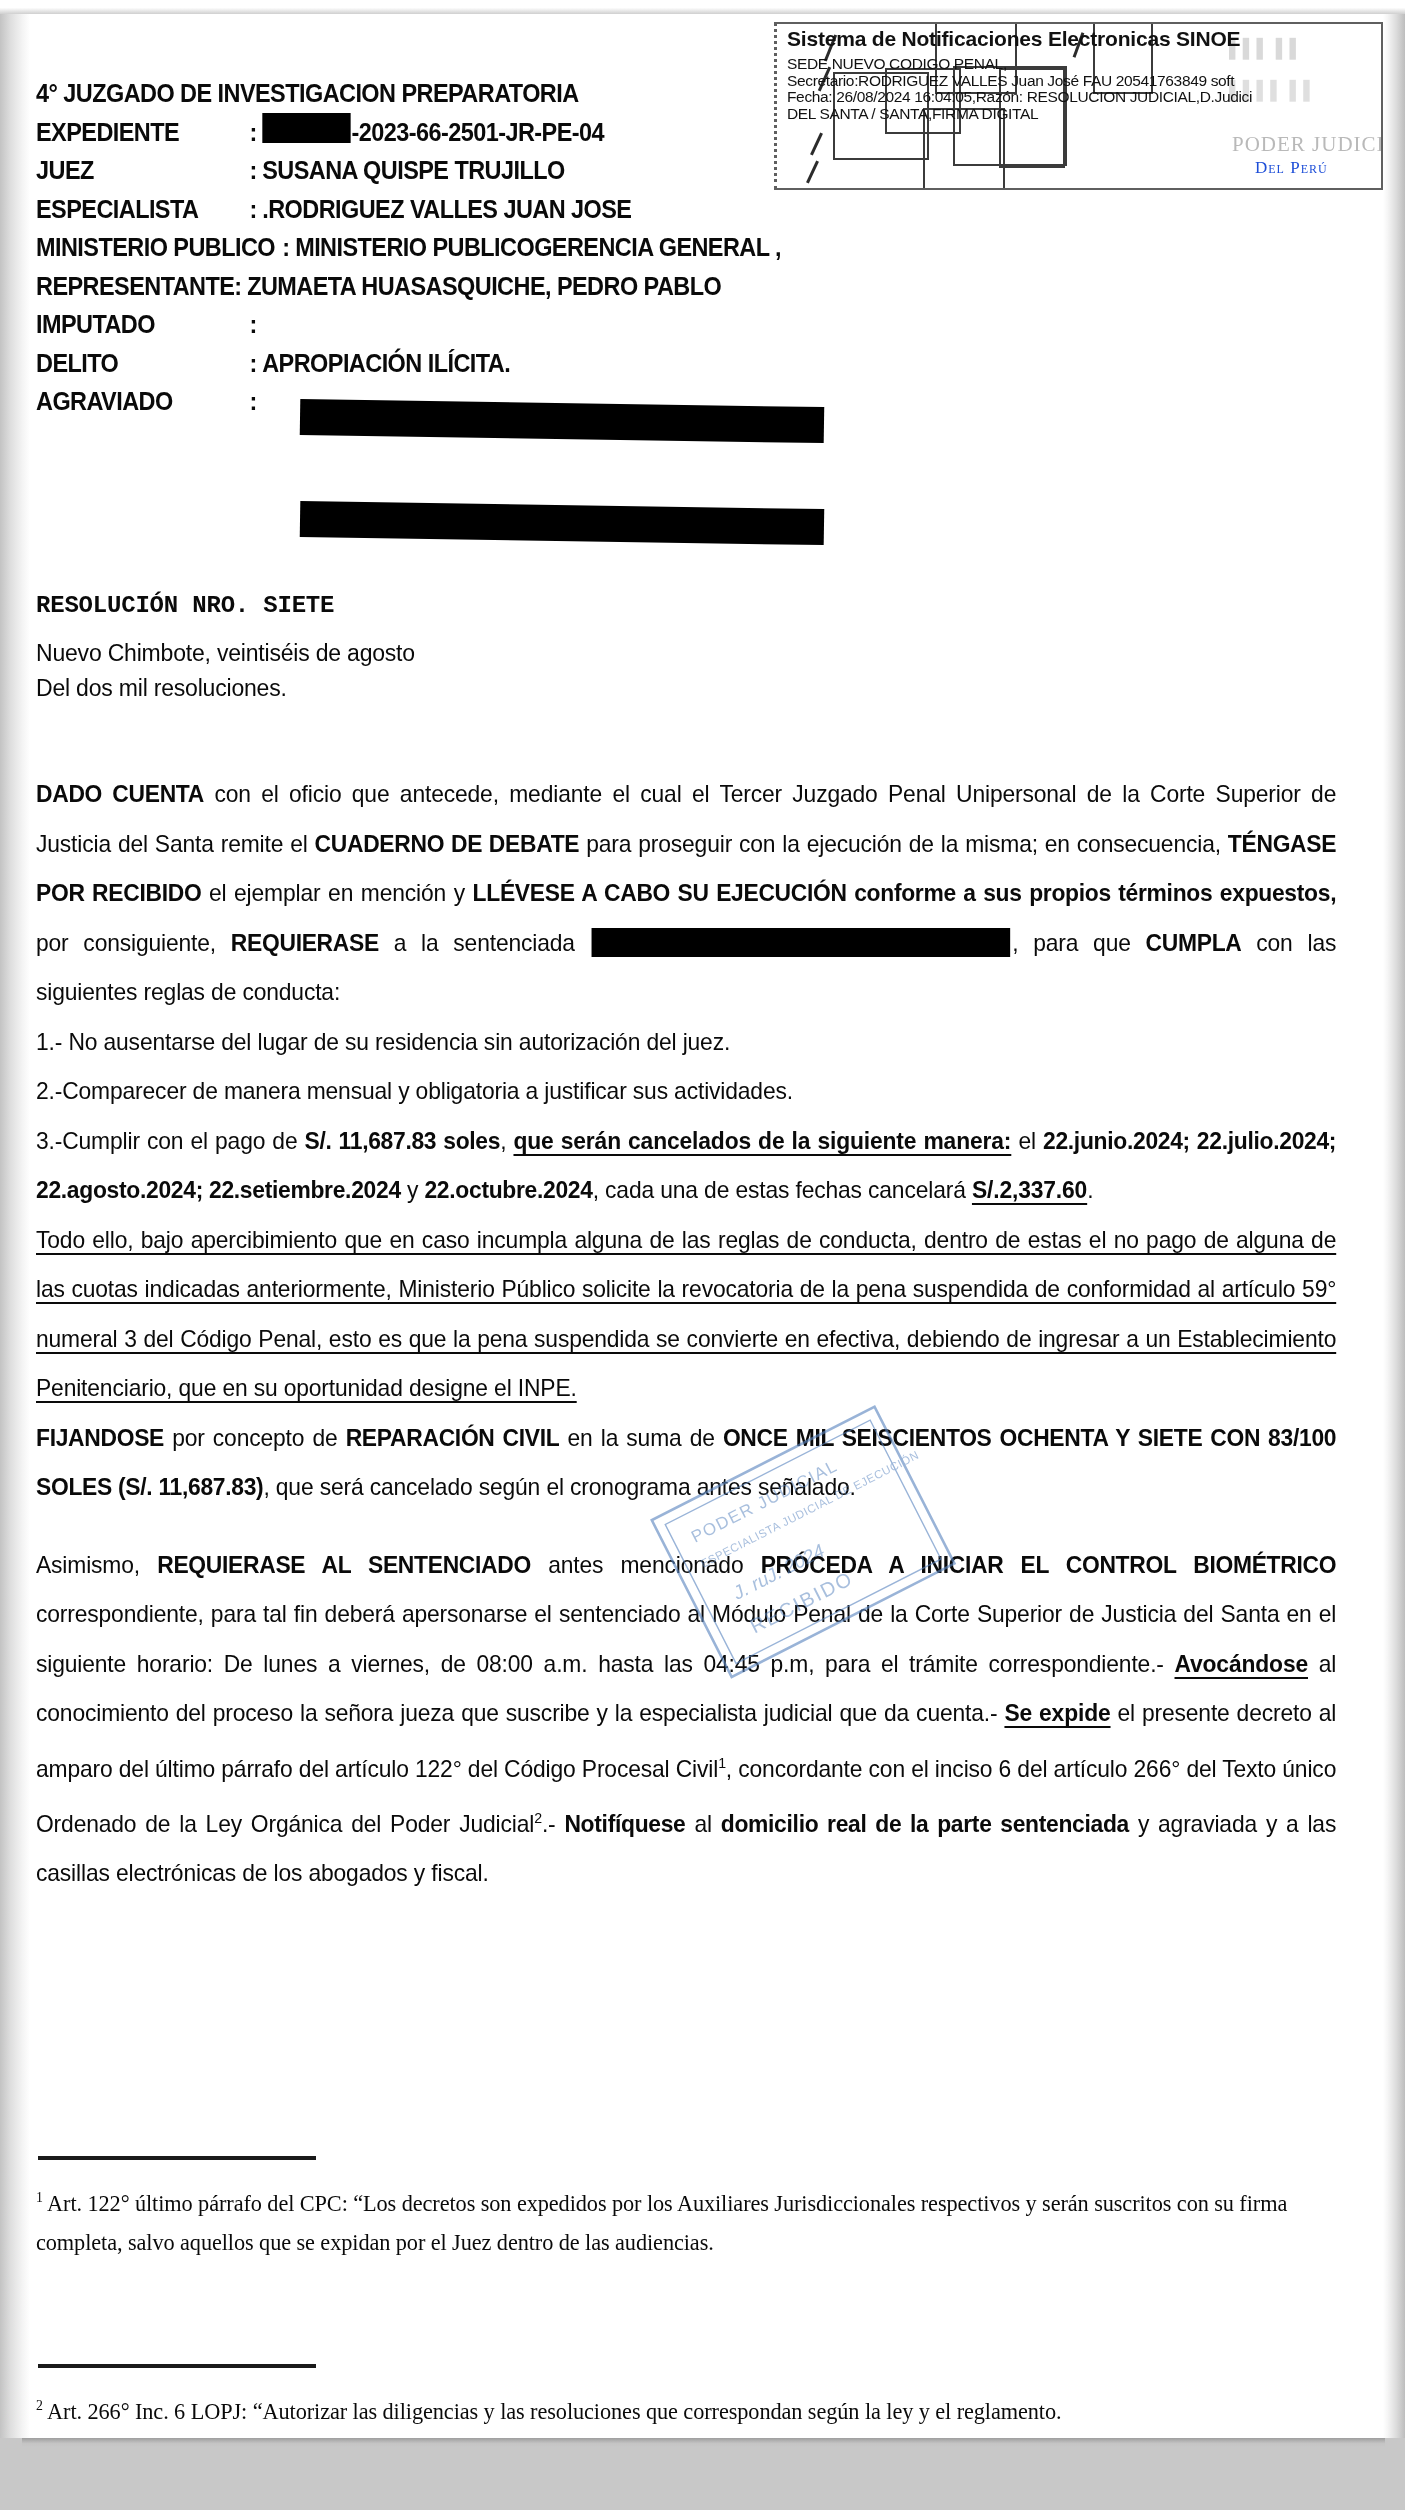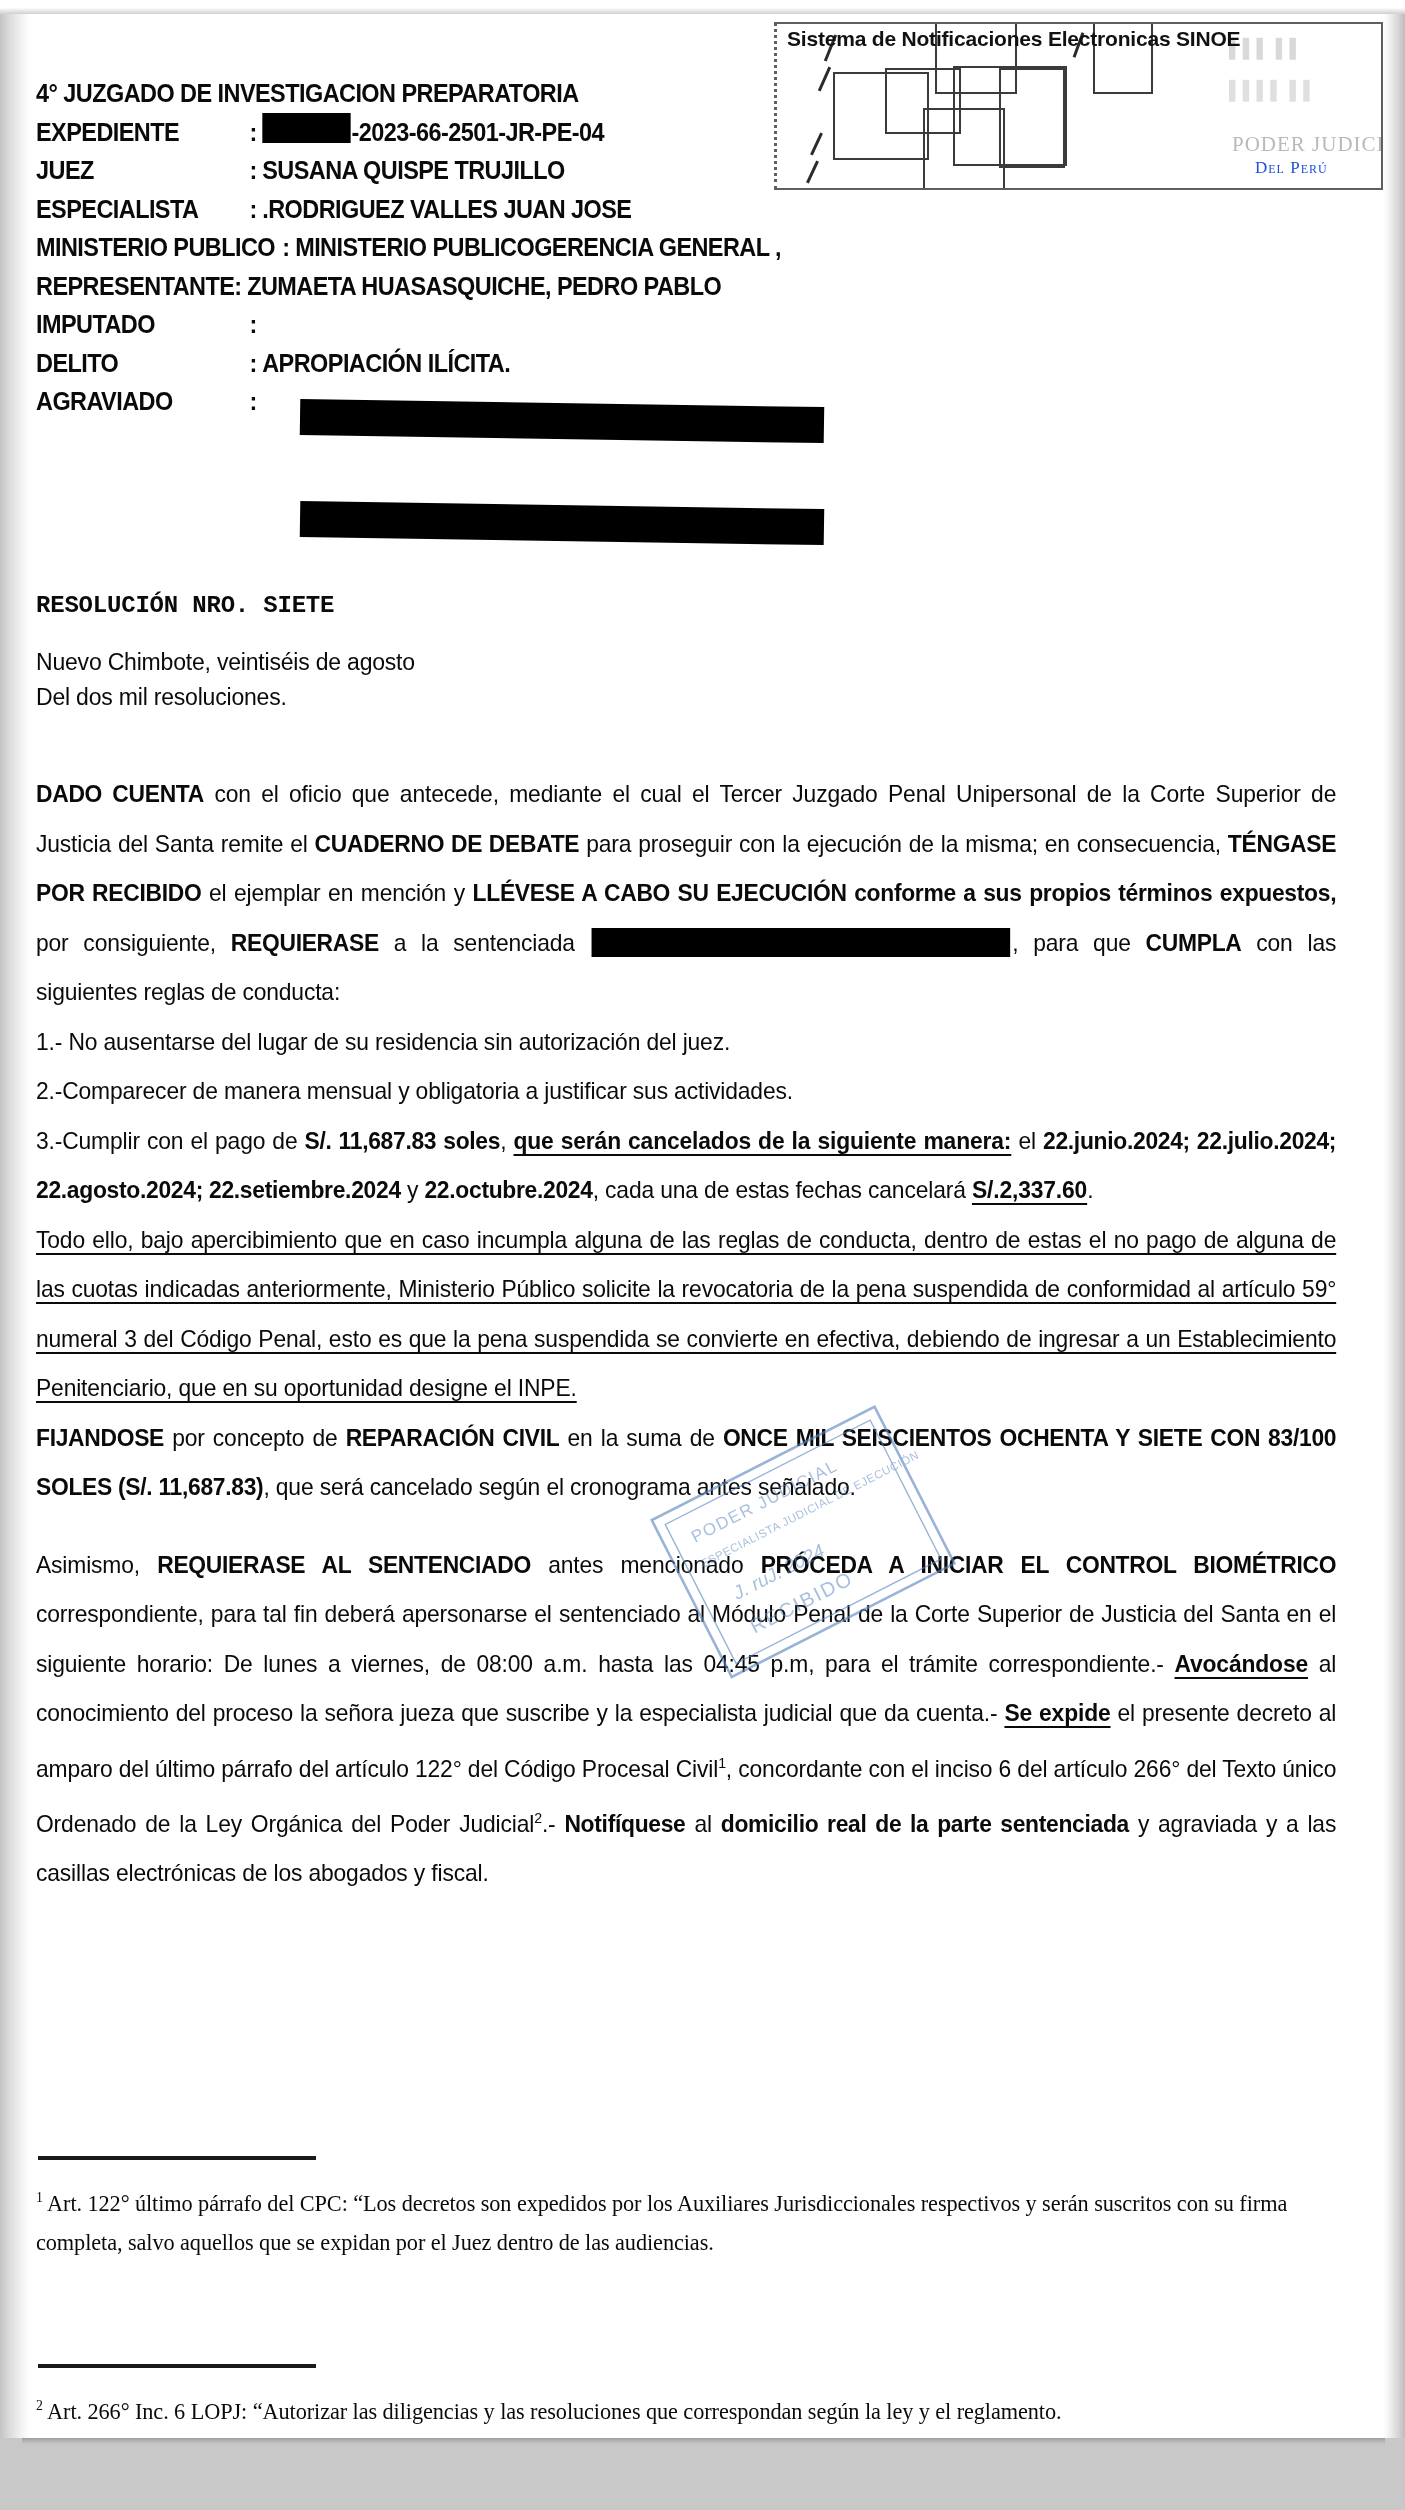--- a/index.html
+++ b/index.html
@@ -154,21 +154,20 @@
     font-family: Liberation Mono, monospace;
   }
   #res-place {
     position: absolute;
     left: 36px;
     top: 636px;
     z-index: 5;
     font-size: 23px;
     line-height: 35px;
     letter-spacing: -0.2px;
-    margin-top: 9px;
   }
 
   
   #body-text {
     position: absolute;
     left: 36px;
     top: 770px;
     width: 1320px;
     z-index: 5;
     font-size: 23.2px;
@@ -249,20 +248,26 @@
     <div class="scribble" style="left:52px; top:10px; width:3px; height:28px; transform: rotate(22deg);"></div>
     <div class="scribble" style="left:46px; top:42px; width:3px; height:26px; transform: rotate(24deg);"></div>
     <div class="scribble" style="left:38px; top:108px; width:3px; height:24px; transform: rotate(25deg);"></div>
     <div class="scribble" style="left:34px; top:136px; width:3px; height:24px; transform: rotate(25deg);"></div>
     <div class="scribble" style="left:300px; top:8px; width:3px; height:26px; transform: rotate(20deg);"></div>
 
     <div class="ghost-faint" style="left:452px; top:14px; opacity:0.5;">▌▌▌ ▌▌</div>
     <div class="ghost-faint" style="left:452px; top:56px; opacity:0.42;">▌▌▌▌ ▌▌</div>
 
     <div class="sinoe-title">Sistema de Notificaciones Electronicas SINOE</div>
+    <div class="sinoe-lines">
+      <div>SEDE NUEVO CODIGO PENAL,</div>
+      <div>Secretario:RODRIGUEZ VALLES Juan José FAU 20541763849 soft</div>
+      <div>Fecha: 26/08/2024 16:04:05,Razón: RESOLUCION JUDICIAL,D.Judici</div>
+      <div>DEL SANTA / SANTA,FIRMA DIGITAL</div>
+    </div>
 
     <div class="ghost-faint" style="left:455px; top:108px; font-variant: small-caps; color:#b9b9b9; font-size:21px;">PODER JUDICIAL</div>
     <div class="ghost-faint" style="left:478px; top:134px; font-variant: small-caps; color:#1d4ed8; font-size:17px;">Del Perú</div>
   </div>
 
   <div id="header-block">
 
     <div class="court-title">4° JUZGADO DE INVESTIGACION PREPARATORIA</div>
 
     <div class="field-row">

